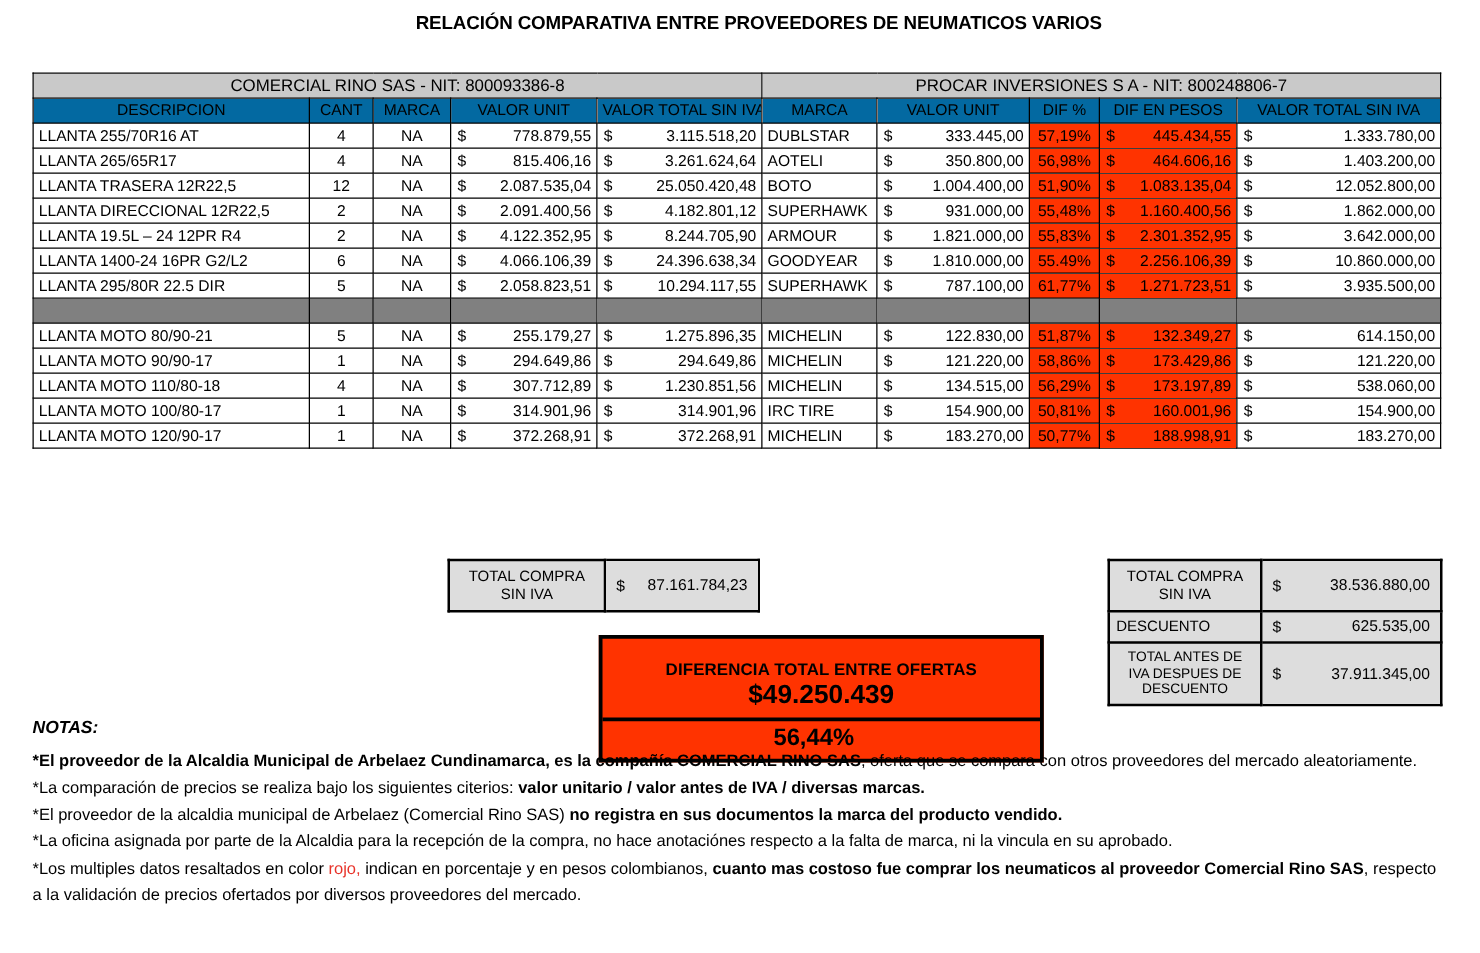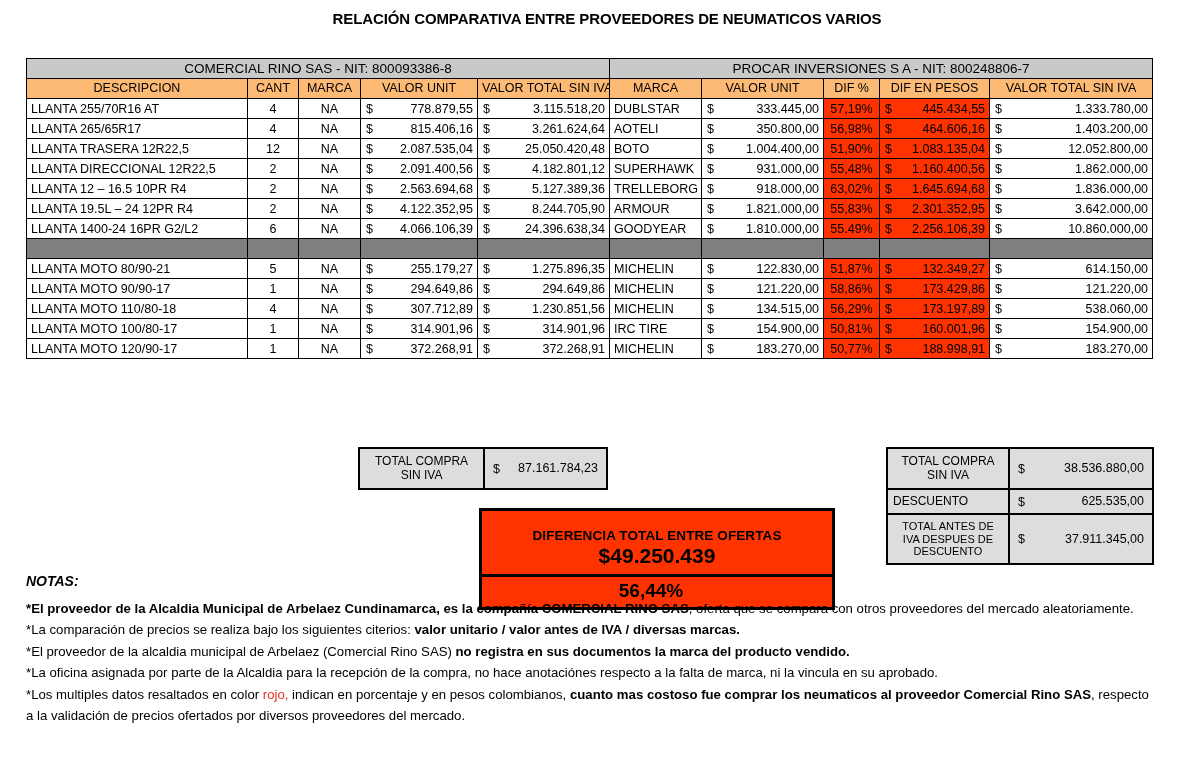--- a/index.html
+++ b/index.html
@@ -48,21 +48,21 @@
   }
   .supp-head {
     background: #c9c9c9;
     text-align: center;
     font-weight: bold;
     font-size: 13.5px;
     height: 40px;
     border-width: 2.4px;
   }
   .col-head {
-    background: #fdba74;
+    background: #0369a1;
     text-align: center;
     font-weight: bold;
     font-size: 12.5px;
     height: 44px;
     white-space: normal;
     line-height: 1.15;
   }
   .desc { text-align: left; padding-left: 4px; }
   .ctr  { text-align: center; }
   .money {
@@ -261,32 +261,20 @@
           <td class="ctr">NA</td>
           <td class="money">2.091.400,56</td>
           <td class="money">4.182.801,12</td>
           <td class="brand thick-left">SUPERHAWK</td>
           <td class="money">931.000,00</td>
           <td class="ctr hl">55,48%</td>
           <td class="money hl">1.160.400,56</td>
           <td class="money">1.862.000,00</td>
         </tr>
         <tr>
-          <td class="desc">LLANTA 12 – 16.5 10PR R4</td>
-          <td class="ctr">2</td>
-          <td class="ctr">NA</td>
-          <td class="money">2.563.694,68</td>
-          <td class="money">5.127.389,36</td>
-          <td class="brand thick-left">TRELLEBORG</td>
-          <td class="money">918.000,00</td>
-          <td class="ctr hl">63,02%</td>
-          <td class="money hl">1.645.694,68</td>
-          <td class="money">1.836.000,00</td>
-        </tr>
-        <tr>
           <td class="desc">LLANTA 19.5L – 24 12PR R4</td>
           <td class="ctr">2</td>
           <td class="ctr">NA</td>
           <td class="money">4.122.352,95</td>
           <td class="money">8.244.705,90</td>
           <td class="brand thick-left">ARMOUR</td>
           <td class="money">1.821.000,00</td>
           <td class="ctr hl">55,83%</td>
           <td class="money hl">2.301.352,95</td>
           <td class="money">3.642.000,00</td>
@@ -295,20 +283,32 @@
           <td class="desc">LLANTA 1400-24 16PR G2/L2</td>
           <td class="ctr">6</td>
           <td class="ctr">NA</td>
           <td class="money">4.066.106,39</td>
           <td class="money">24.396.638,34</td>
           <td class="brand thick-left">GOODYEAR</td>
           <td class="money">1.810.000,00</td>
           <td class="ctr hl">55.49%</td>
           <td class="money hl">2.256.106,39</td>
           <td class="money">10.860.000,00</td>
+        </tr>
+        <tr>
+          <td class="desc">LLANTA 295/80R 22.5 DIR</td>
+          <td class="ctr">5</td>
+          <td class="ctr">NA</td>
+          <td class="money">2.058.823,51</td>
+          <td class="money">10.294.117,55</td>
+          <td class="brand thick-left">SUPERHAWK</td>
+          <td class="money">787.100,00</td>
+          <td class="ctr hl">61,77%</td>
+          <td class="money hl">1.271.723,51</td>
+          <td class="money">3.935.500,00</td>
         </tr>
         <tr class="sep">
           <td></td>
           <td></td>
           <td></td>
           <td></td>
           <td></td>
           <td class="thick-left"></td>
           <td></td>
           <td></td>

